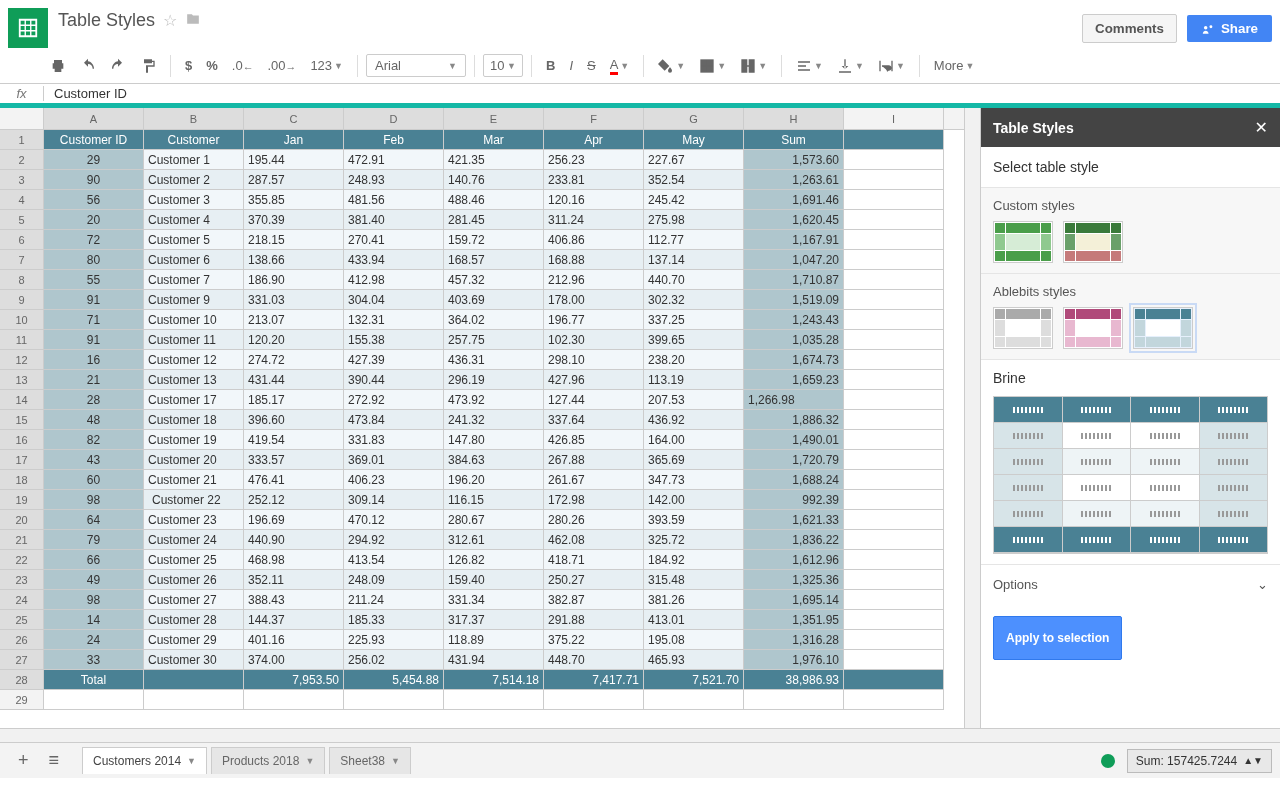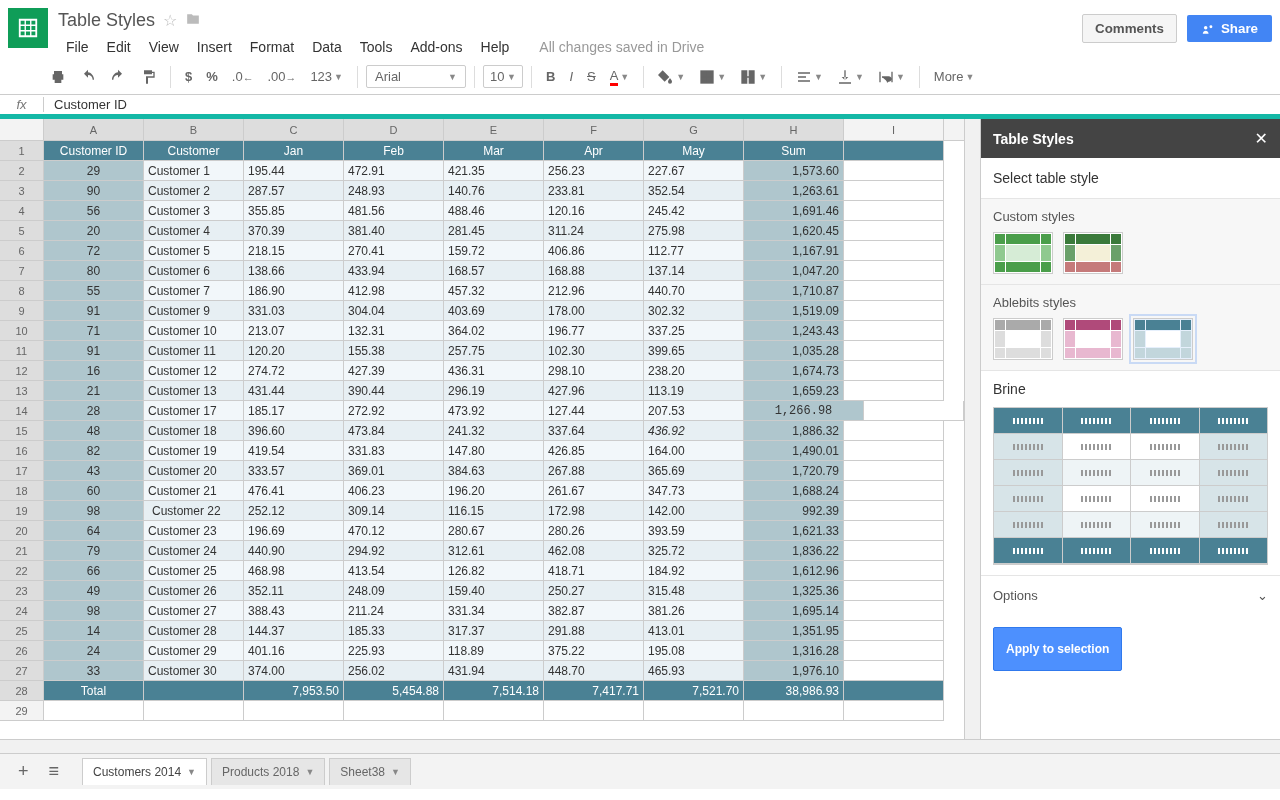--- a/index.html
+++ b/index.html
@@ -100,32 +100,20 @@
   <div class="title-area">
     <div class="doc-title">
       <span>Table Styles</span>
       <span class="star">☆</span>
       <span class="folder">
         <svg width="16" height="14" viewBox="0 0 24 24" fill="#bbb">
             <path d="M10 4H2v16h20V6H12l-2-2z"></path>
           </svg>
       </span>
     </div>
-    <div class="menus" id="menus">
-        <span>File</span>
-        <span>Edit</span>
-        <span>View</span>
-        <span>Insert</span>
-        <span>Format</span>
-        <span>Data</span>
-        <span>Tools</span>
-        <span>Add-ons</span>
-        <span>Help</span>
-        <span class="saved">All changes saved in Drive</span>
-      </div>
   </div>
   <div class="top-buttons">
     <button class="btn-comments">Comments</button>
     <button class="btn-share">
       <svg width="14" height="14" viewBox="0 0 24 24" fill="#fff">
           <circle cx="8" cy="10" r="3"></circle>
           <circle cx="17" cy="8" r="2.5"></circle>
           <path d="M3 20c0-3 3-5 5-5s5 2 5 5"></path>
         </svg>
       <span>Share</span>
@@ -412,32 +400,32 @@
         </div>
         <div class="row band0">
           <div class="rownum sel">14</div>
           <div class="cell body idcol" style="width: 100px;">28</div>
           <div class="cell body" style="width: 100px;">Customer 17</div>
           <div class="cell body right" style="width: 100px; text-align: left;">185.17</div>
           <div class="cell body right" style="width: 100px; text-align: left;">272.92</div>
           <div class="cell body right" style="width: 100px; text-align: left;">473.92</div>
           <div class="cell body right" style="width: 100px; text-align: left;">127.44</div>
           <div class="cell body right" style="width: 100px; text-align: left;">207.53</div>
-          <div class="cell body sumcol right" style="width: 120px; text-align: center; font-family: Liberation Mono, monospace;">1,266.98</div>
+          <div class="cell body sumcol right" style="width: 100px; text-align: left;">1,266.98</div>
           <div class="cell" style="width: 100px;"></div>
         </div>
         <div class="row band1">
           <div class="rownum sel">15</div>
           <div class="cell body idcol" style="width: 100px;">48</div>
           <div class="cell body" style="width: 100px;">Customer 18</div>
           <div class="cell body right" style="width: 100px; text-align: left;">396.60</div>
           <div class="cell body right" style="width: 100px; text-align: left;">473.84</div>
           <div class="cell body right" style="width: 100px; text-align: left;">241.32</div>
           <div class="cell body right" style="width: 100px; text-align: left;">337.64</div>
-          <div class="cell body right" style="width: 100px; text-align: left; font-style: italic;">436.92</div>
+          <div class="cell body right" style="width: 100px; text-align: left;">436.92</div>
           <div class="cell body sumcol right" style="width: 100px; text-align: right;">1,886.32</div>
           <div class="cell" style="width: 100px;"></div>
         </div>
         <div class="row band0">
           <div class="rownum sel">16</div>
           <div class="cell body idcol" style="width: 100px;">82</div>
           <div class="cell body" style="width: 100px;">Customer 19</div>
           <div class="cell body right" style="width: 100px; text-align: left;">419.54</div>
           <div class="cell body right" style="width: 100px; text-align: left;">331.83</div>
           <div class="cell body right" style="width: 100px; text-align: left;">147.80</div>
@@ -788,13 +776,20 @@
       </div>
       <div class="tab inactive">
         <span>Products 2018</span>
         <span class="caret">▼</span>
       </div>
       <div class="tab inactive">
         <span>Sheet38</span>
         <span class="caret">▼</span>
       </div>
     </div>
+  <div class="footer-right">
+    <div class="status-dot"></div>
+    <div class="sum-box">
+      <span>Sum: 157425.7244</span>
+      <span style="font-size:10px">▲▼</span>
+    </div>
+  </div>
 </div>
 
 </body></html>

